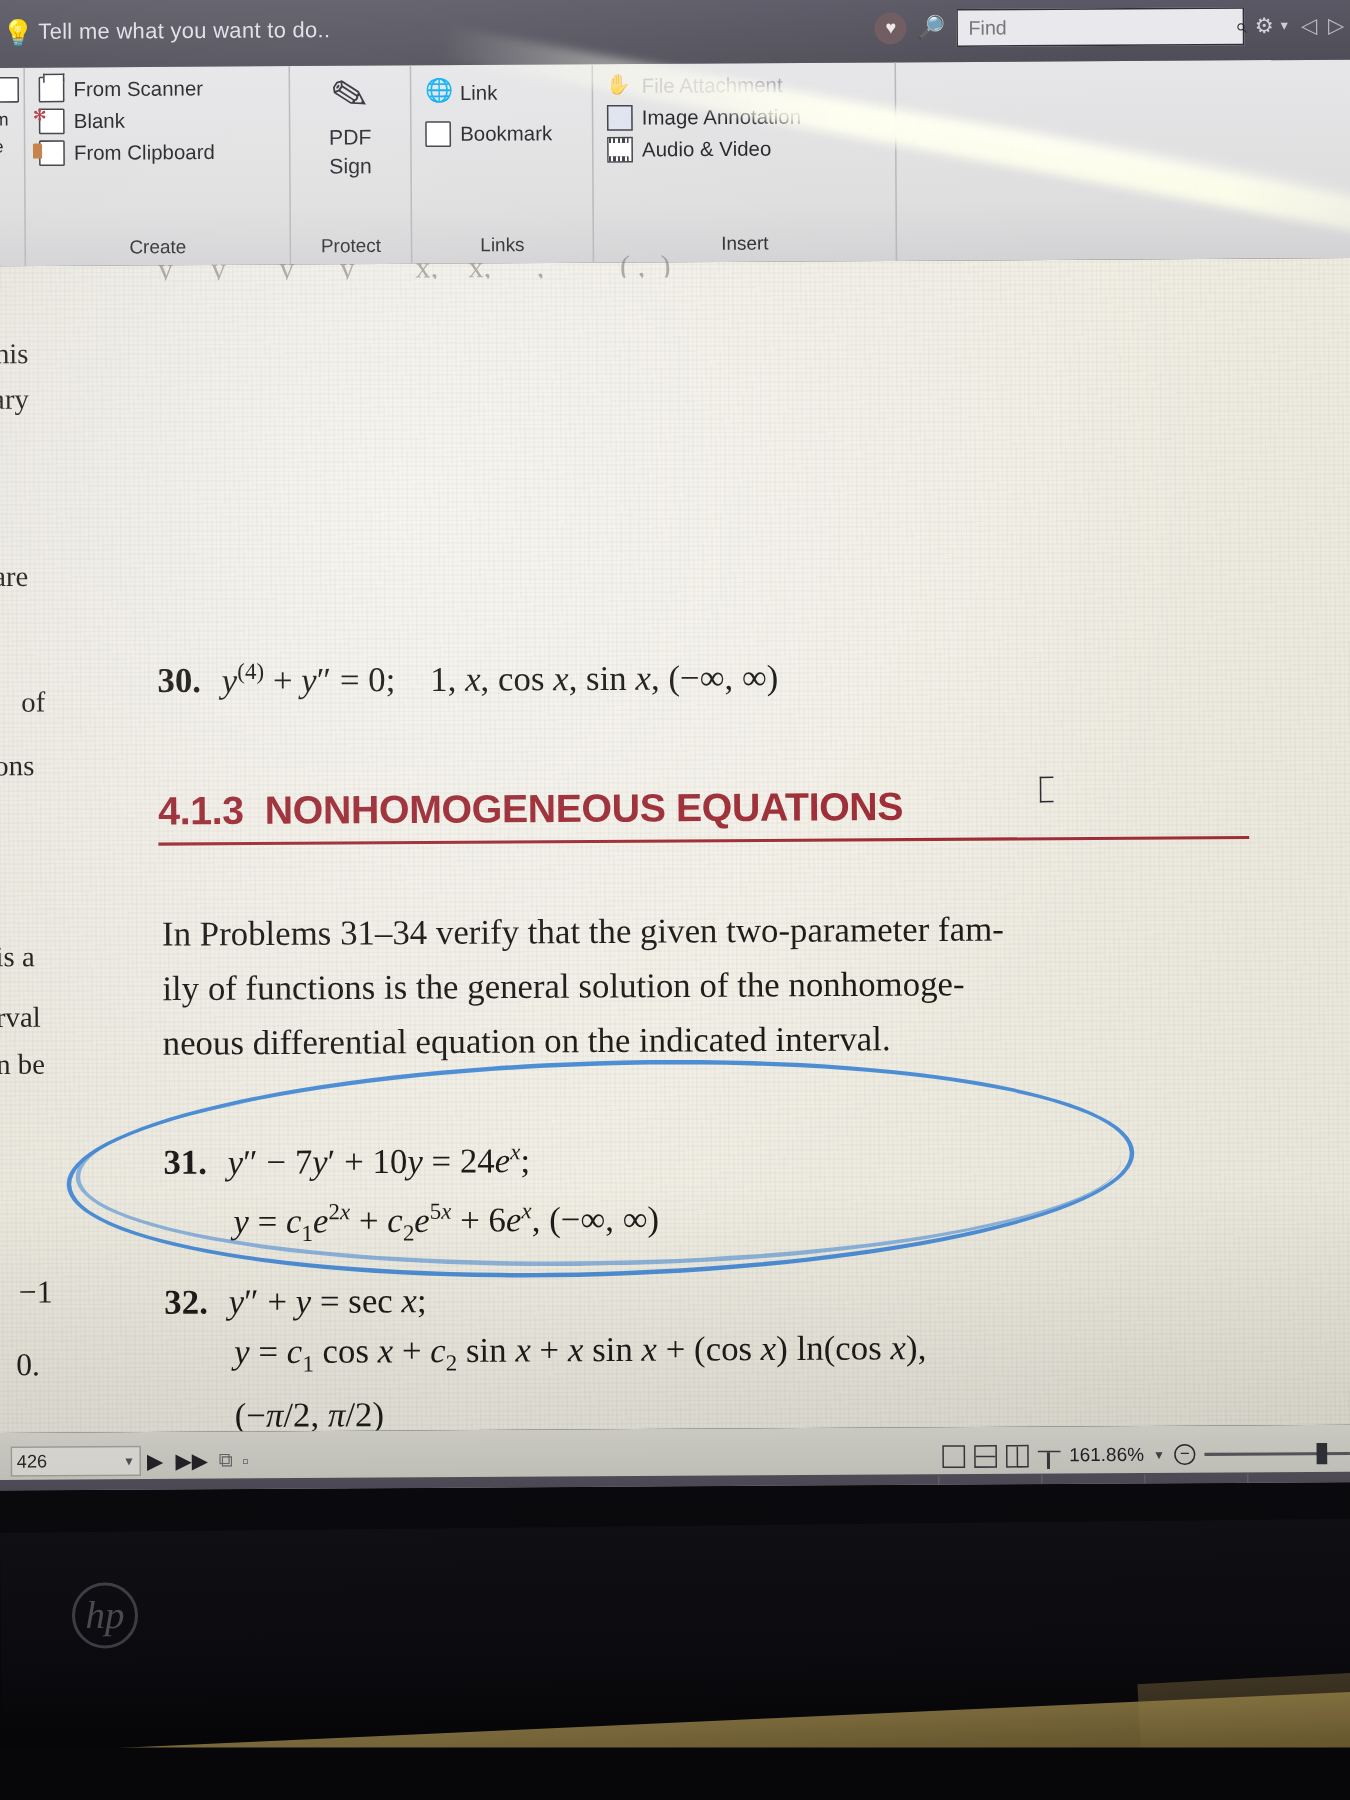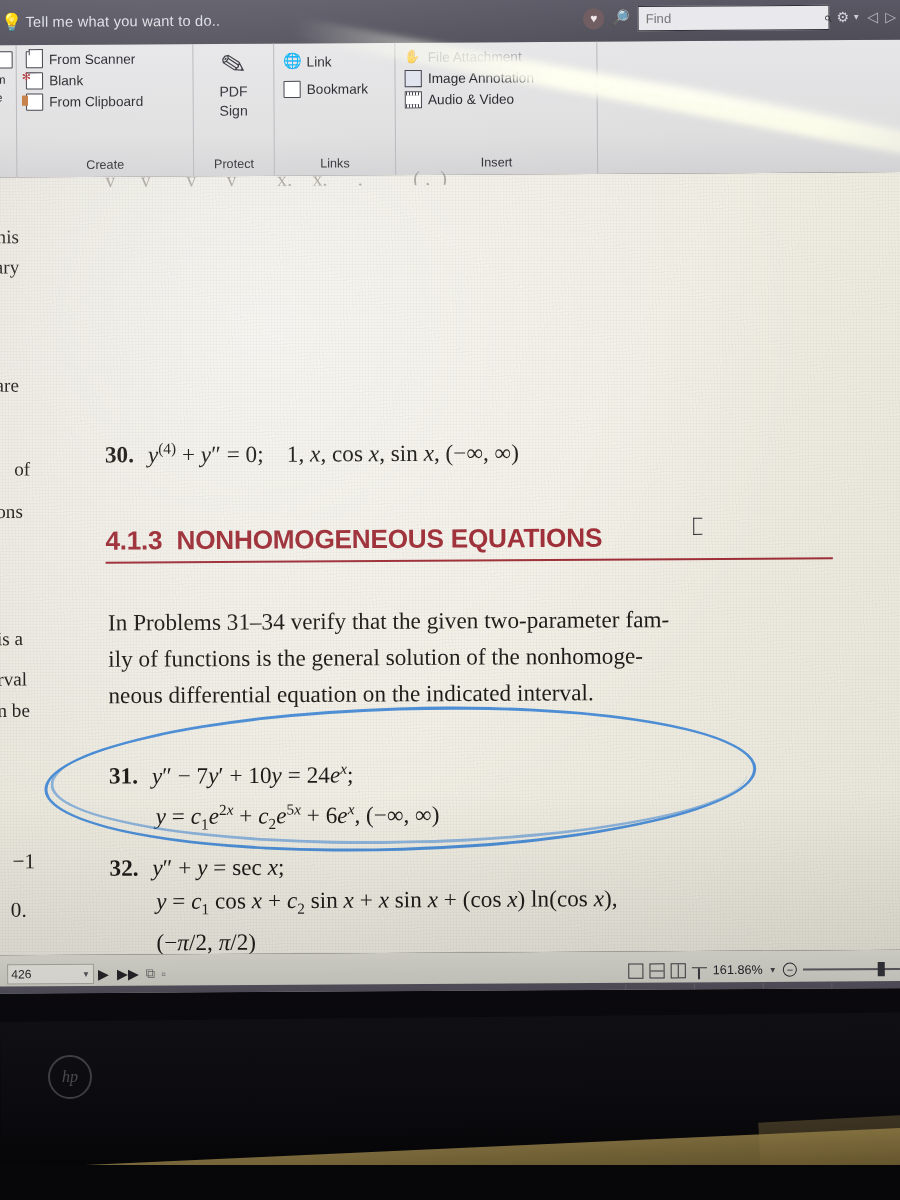--- a/index.html
+++ b/index.html
@@ -233,21 +233,21 @@
 
   
   .bezel {
     position:absolute; left:0; top: 1022px; width: 900px; height: 148px;
     background: linear-gradient(#100f13 0%, #0b0a0e 60%, #050406 100%);
     transform: rotate(-0.6deg); transform-origin: 0 0;
   }
   .hp-logo {
     position:absolute; left: 48px; top: 1055px; width: 44px; height: 44px;
     border: 2px solid rgba(190,190,200,.28); border-radius: 50%;
-    color: rgba(200,200,210,.33); font-size: 16px; font-style: italic;
+    color: rgba(200,200,210,.33); font-size: 26px; font-style: italic;
     display:flex; align-items:center; justify-content:center;
     font-family: "Liberation Serif", serif;
   }
   .deskstrip {
     position:absolute; left:-20px; top: 1148px; width: 960px; height: 40px;
     background: linear-gradient(#8e7a44, #6d5c31);
     transform: rotate(-2.6deg);
     opacity: .85;
     filter: blur(0.4px);
   }

